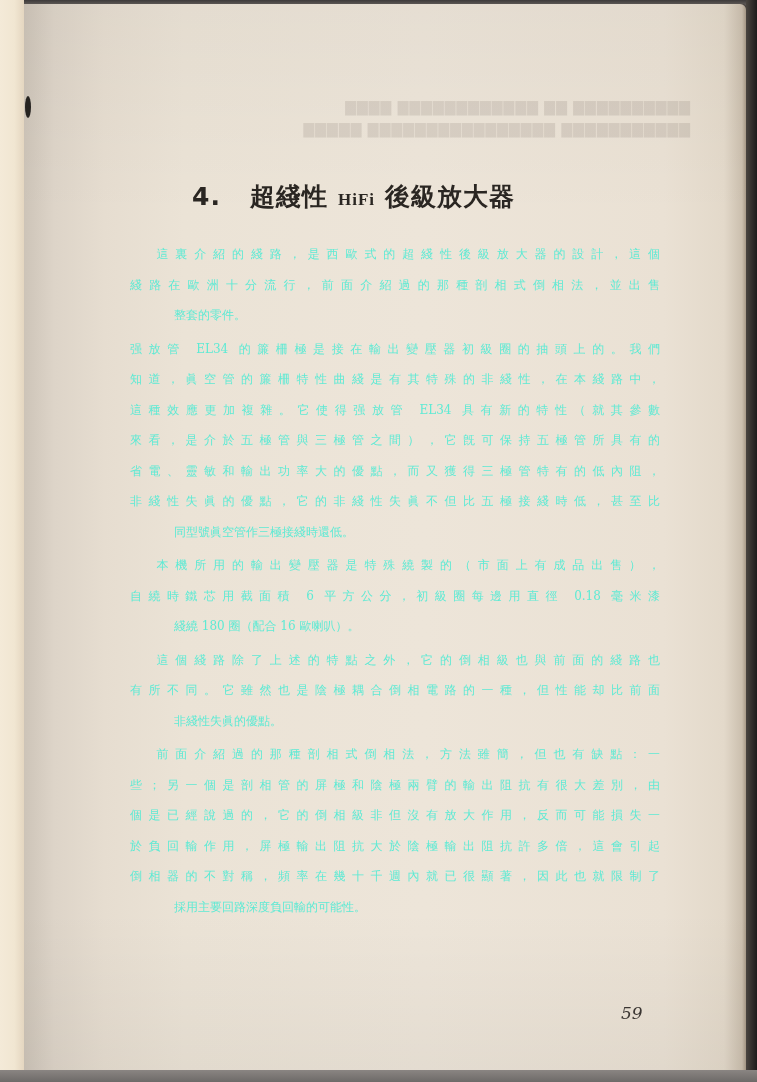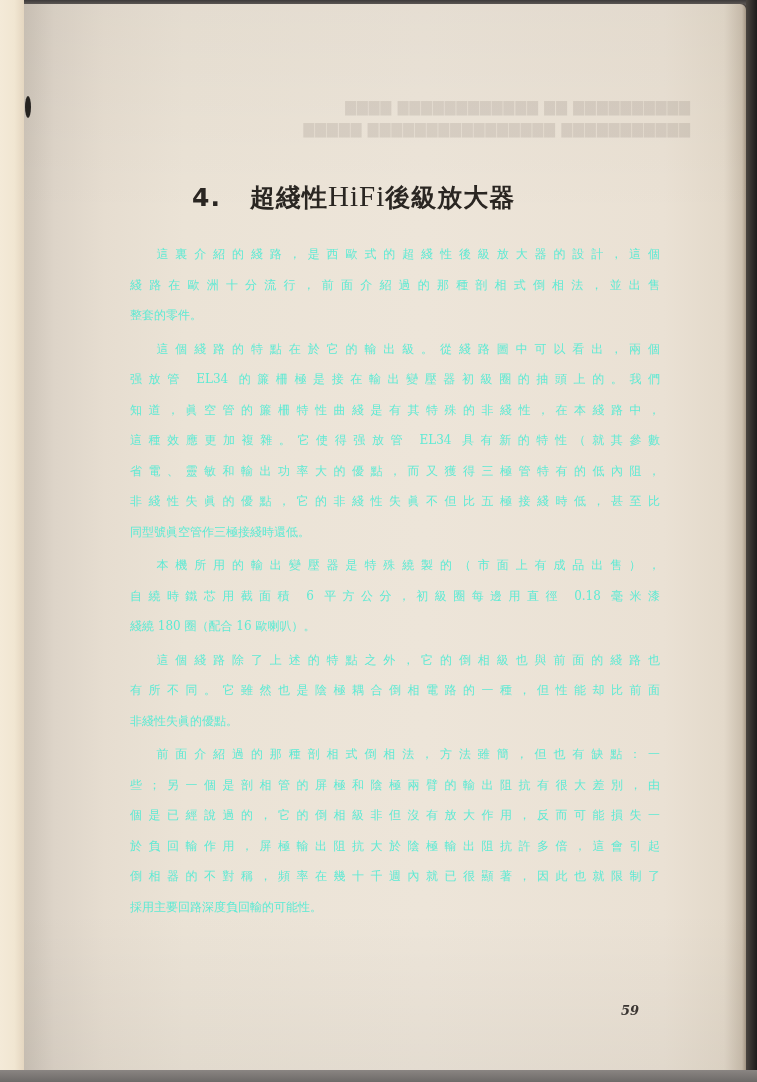--- a/index.html
+++ b/index.html
@@ -48,44 +48,44 @@
       transform: scaleX(-1);
       white-space: nowrap;
       filter: blur(0.6px);
     }
     .title {
       position: absolute; left: 192px; top: 180px;
       font-size: 25px; font-weight: bold; color: #2a2622;
       white-space: nowrap; letter-spacing: 1px;
     }
     .title .num { display: inline-block; width: 58px; font-family: "DejaVu Sans", sans-serif; font-weight: bold; }
-    .title .hifi { font-weight: normal; font-family: "Liberation Serif", serif; font-size: 29px; margin: 0 0; }
+    .title .hifi { font-weight: bold; font-family: "Liberation Serif", serif; font-size: 17px; margin: 0 10px; }
     .body-text {
       position: absolute; left: 130px; top: 239px; width: 530px;
       color: #5eead4;
       font-size: 12px;
       line-height: 30.5px;
     }
     .para {
       margin: 0 0 3px 0;
       text-align: justify;
       text-align-last: left;
     }
     .line {
       display: block; white-space: nowrap;
       text-align: justify; text-align-last: justify;
       height: 30.5px;
     }
-    .line.last { text-align-last: left; }
+    .line.last { text-align-last: left; margin-left: 44px; }
     .line.indent { padding-left: 2.2em; }
     .page-number {
       position: absolute; left: 621px; top: 1003px;
       font-family: "DejaVu Serif", serif;
-      font-style: italic; font-weight: bold;
-      font-size: 13px; color: #3a3532;
+      font-style: italic; font-weight: normal;
+      font-size: 17px; color: #3a3532;
     }
   </style>
 </head>
 <body>
 
 <div class="scan-top"></div>
 <div class="left-leaf"></div>
 
 <div class="page">
   <div class="page-shade"></div>
@@ -102,24 +102,24 @@
   <span class="num">4.</span><span>超綫性</span><span class="hifi">HiFi</span><span>後級放大器</span>
 </div>
 
 <div class="body-text">
   <div class="para">
     <span class="line indent">這裏介紹的綫路，是西歐式的超綫性後級放大器的設計，這個</span>
     <span class="line">綫路在歐洲十分流行，前面介紹過的那種剖相式倒相法，並出售</span>
     <span class="line last">整套的零件。</span>
   </div>
   <div class="para">
-    <span class="line indent">這個綫路的特點在於它的輸出級。從綫路圖中可以看出，兩個</span>
     <span class="line">强放管 EL34 的簾柵極是接在輸出變壓器初級圈的抽頭上的。我們</span>
     <span class="line">知道，眞空管的簾柵特性曲綫是有其特殊的非綫性，在本綫路中，</span>
     <span class="line">這種效應更加複雜。它使得强放管 EL34 具有新的特性（就其參數</span>
+    <span class="line">來看，是介於五極管與三極管之間），它旣可保持五極管所具有的</span>
     <span class="line">省電、靈敏和輸出功率大的優點，而又獲得三極管特有的低內阻，</span>
     <span class="line">非綫性失眞的優點，它的非綫性失眞不但比五極接綫時低，甚至比</span>
     <span class="line last">同型號眞空管作三極接綫時還低。</span>
   </div>
   <div class="para">
     <span class="line indent">本機所用的輸出變壓器是特殊繞製的（市面上有成品出售），</span>
     <span class="line">自繞時鐵芯用截面積 6 平方公分，初級圈每邊用直徑 0.18 毫米漆</span>
     <span class="line last">綫繞 180 圈（配合 16 歐喇叭）。</span>
   </div>
   <div class="para">

